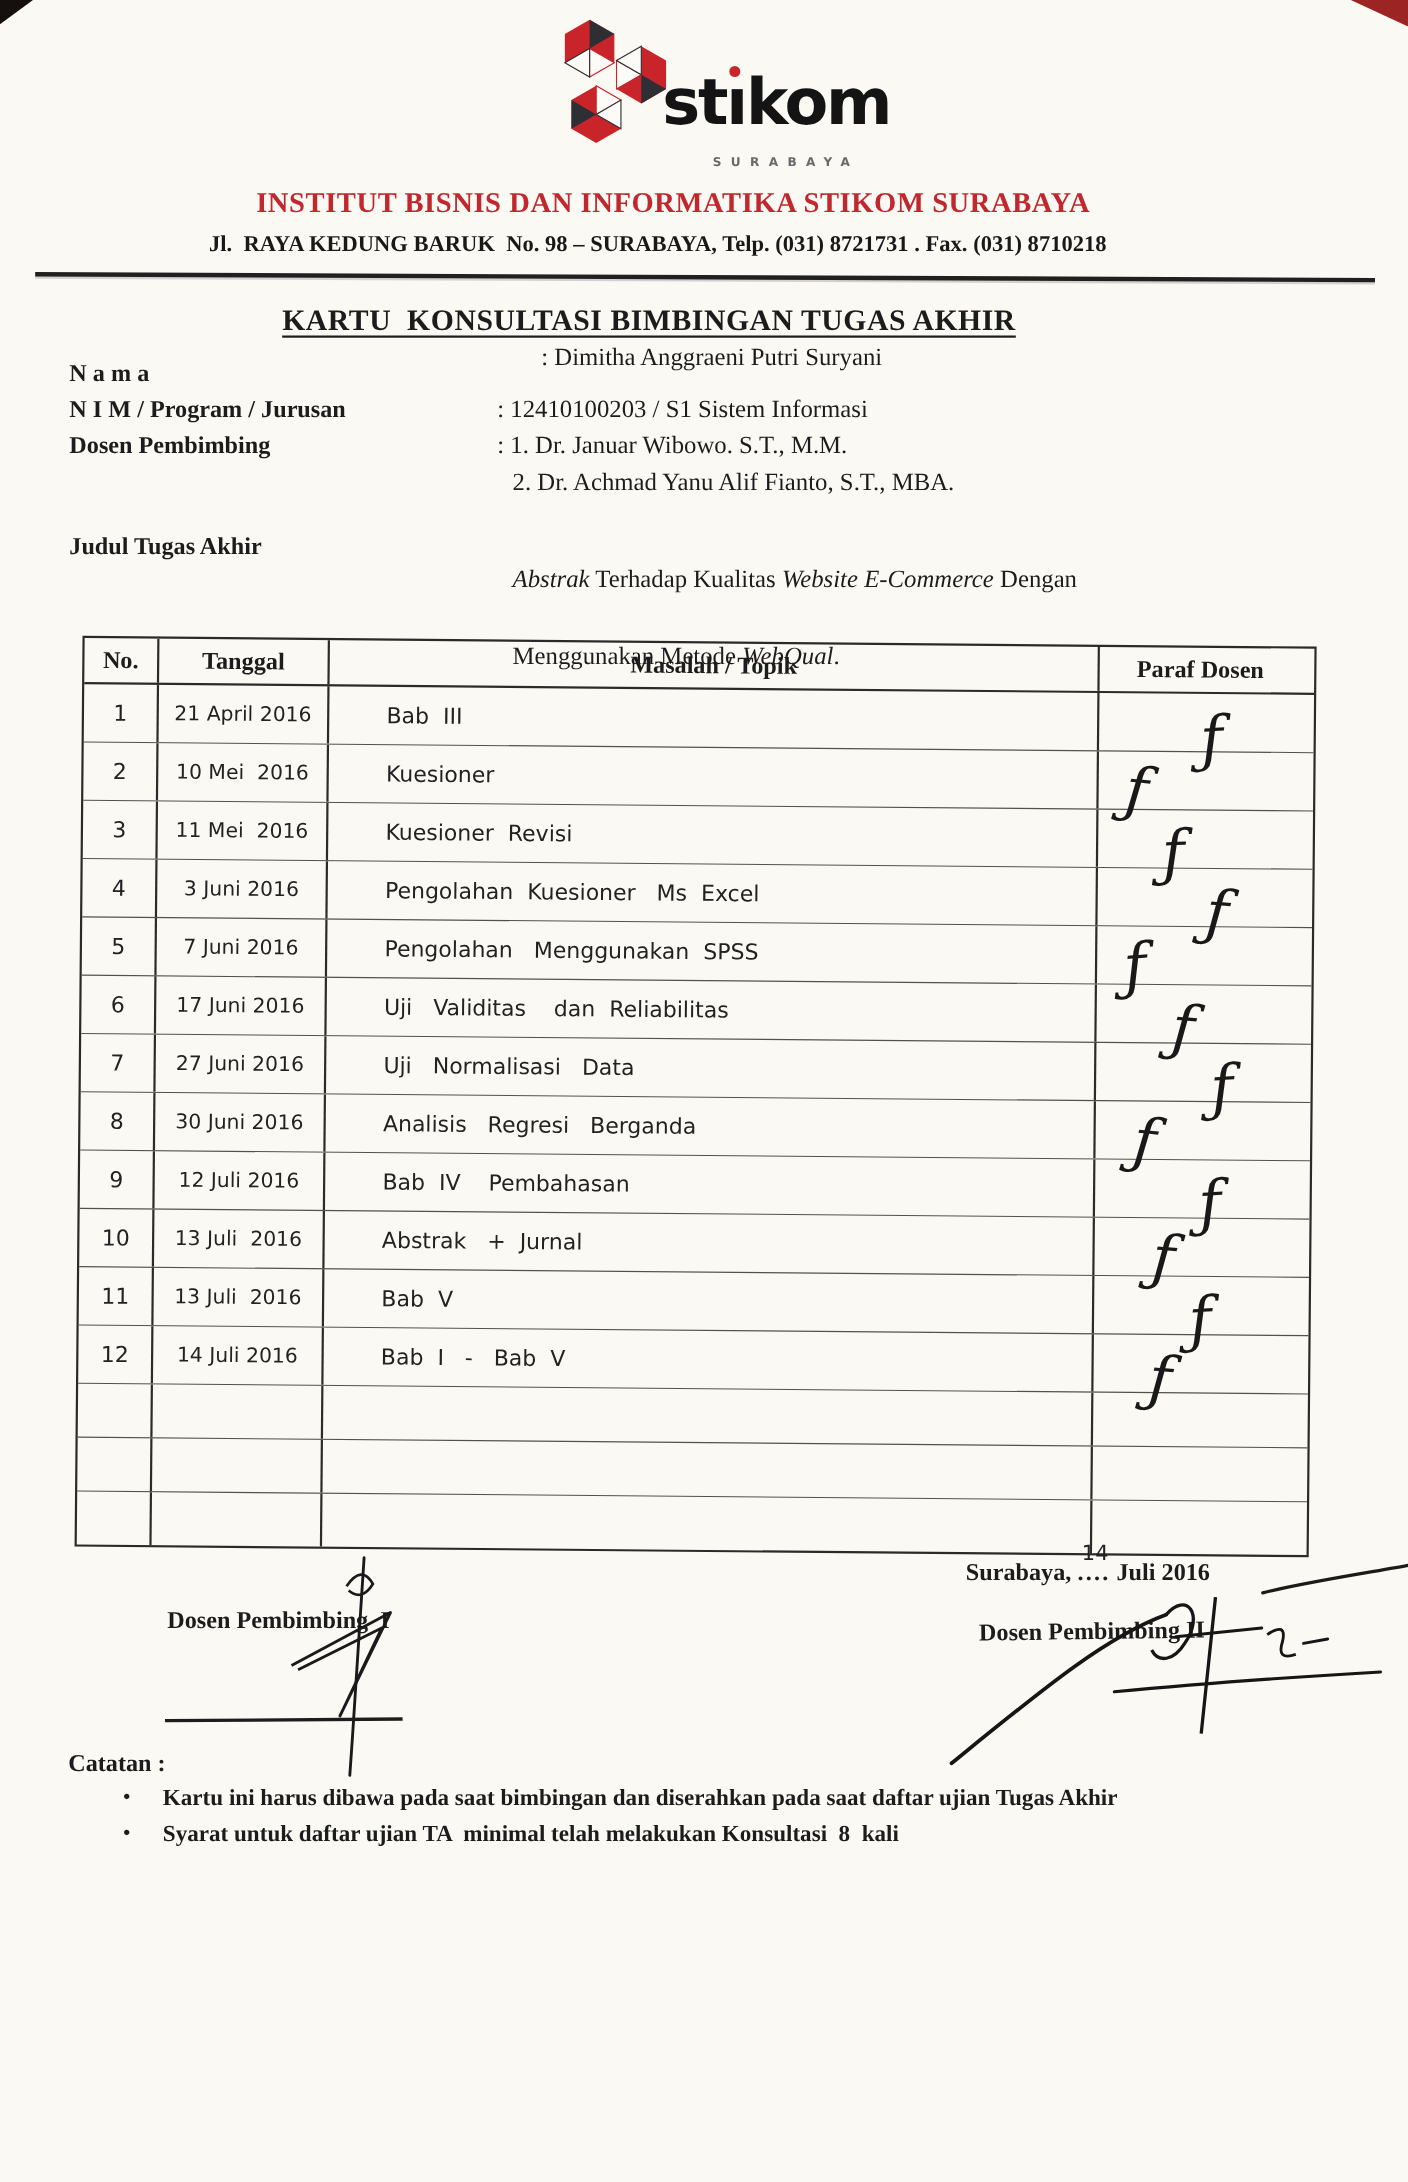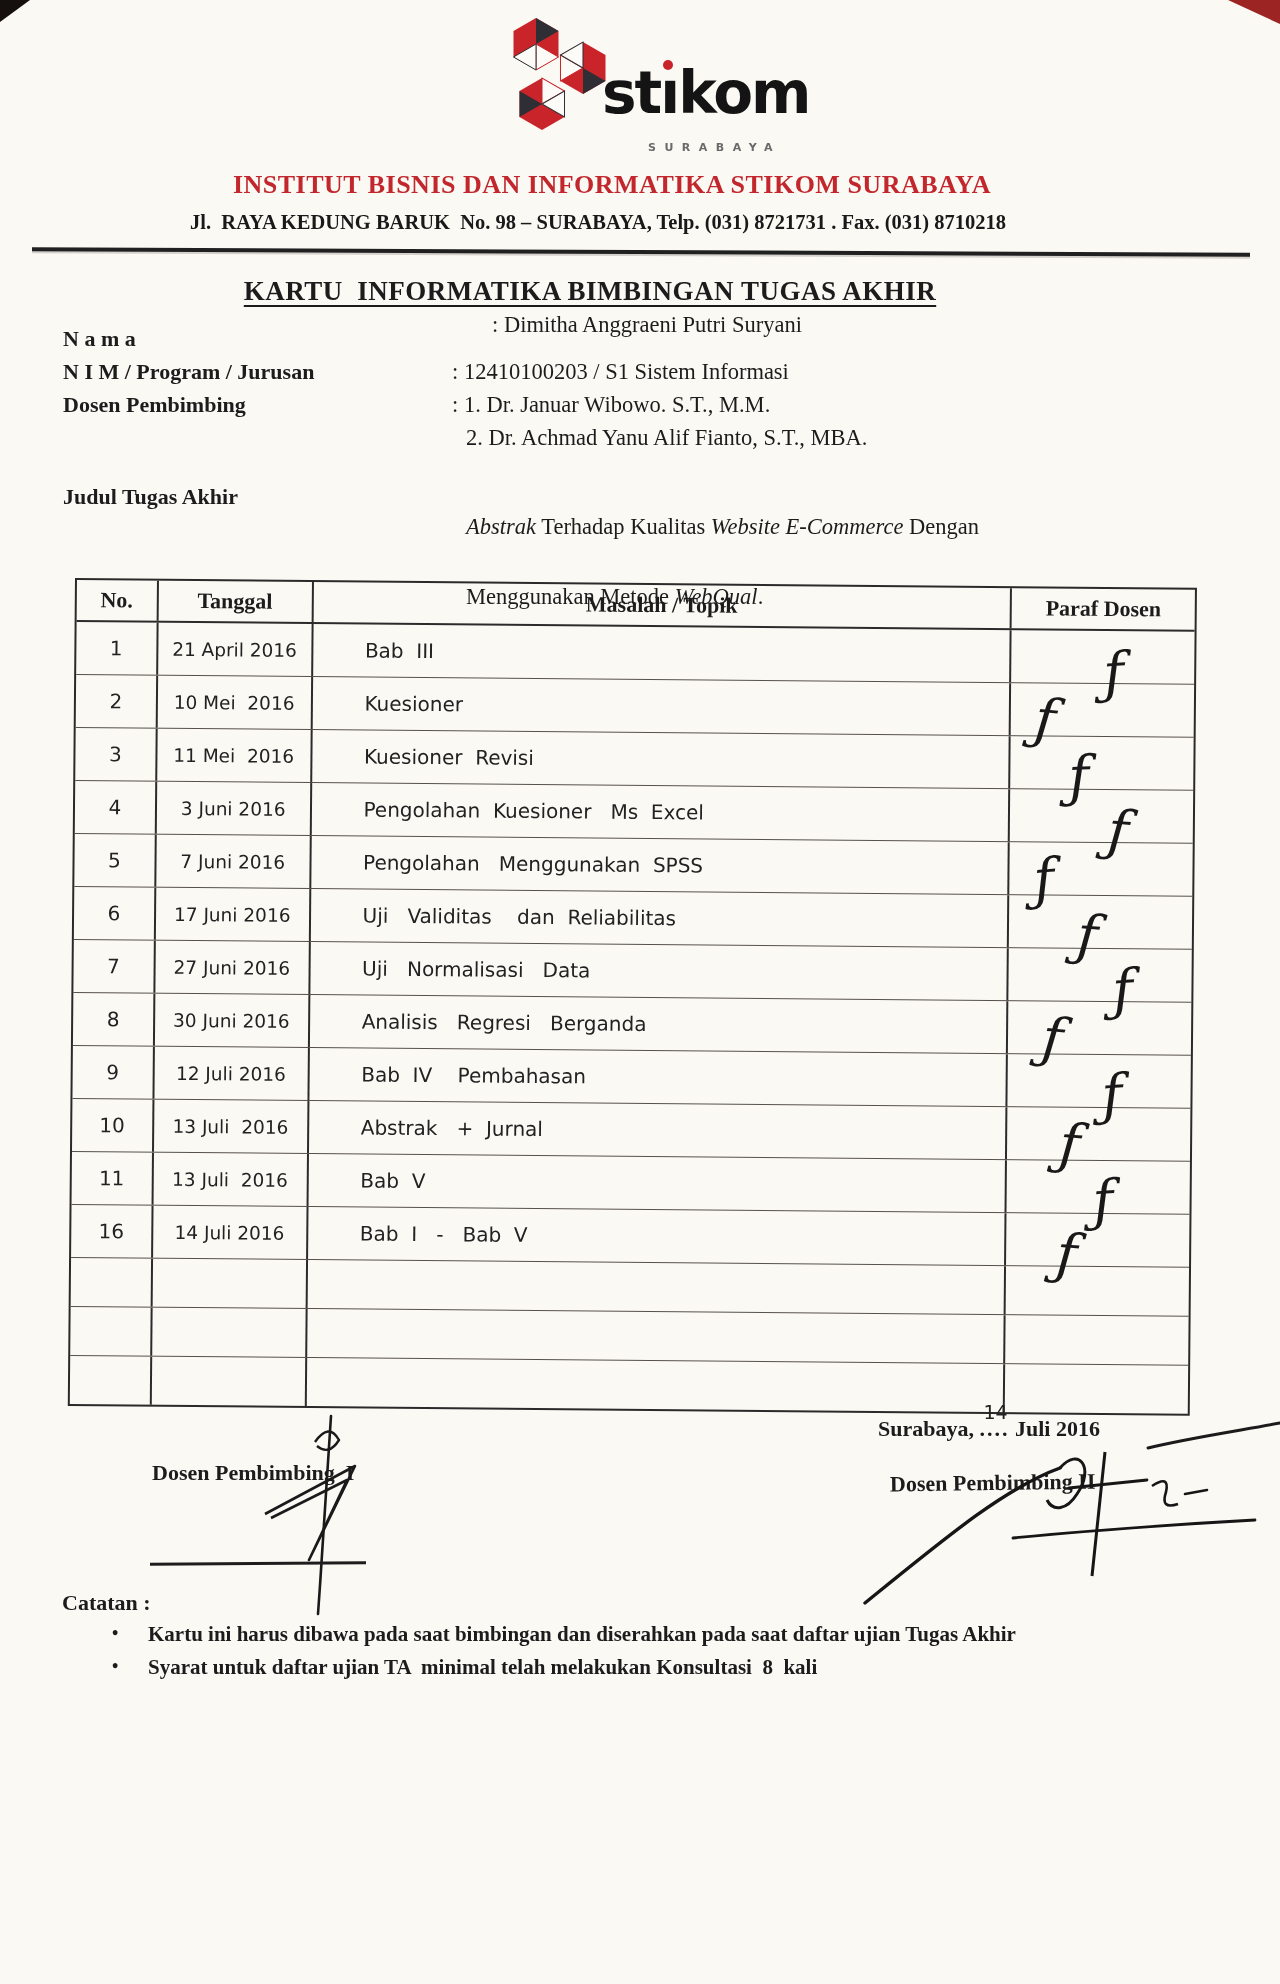--- a/index.html
+++ b/index.html
@@ -45,21 +45,21 @@
   .ctable{left:75px;top:578px;width:1118px;border:2.5px solid #2a2a2a;
     transform:rotate(0.5deg);transform-origin:top left;box-sizing:content-box;background:transparent;}
   .t-head{display:flex;height:40px;border-bottom:2px solid #2b2b2b;}
   .h-cell{display:flex;align-items:center;justify-content:center;
     font-weight:700;font-size:22px;border-right:2px solid #2b2b2b;box-sizing:border-box;}
   .t-row{display:flex;height:52px;border-bottom:1.5px solid #56504a;position:relative;}
   .t-row.empty{height:48px;}
   .t-row:last-child{border-bottom:none;}
   .cell{display:flex;align-items:center;border-right:2px solid #2b2b2b;
     box-sizing:border-box;white-space:pre;overflow:visible;}
-  .c-no{width:82px;justify-content:center;text-align:right;}
+  .c-no{width:68px;justify-content:center;text-align:right;}
   .c-tgl{width:155px;justify-content:center;}
   .c-topik{width:700px;padding-left:52px;}
   .c-paraf{width:183px;border-right:none;position:relative;}
   .t-row .c-no{font-size:20px;}
   .t-row .c-tgl{font-size:18.5px;}
   .t-row .c-topik{font-size:20px;}
   .paraf-mark{position:absolute;font-family:"DejaVu Serif",serif;font-style:italic;
     font-size:56px;line-height:1;color:#191919;z-index:3;}
   .p0{left:92px;top:14px;transform:rotate(-4deg);}
   .p1{left:24px;top:8px;transform:rotate(5deg);}
@@ -117,21 +117,21 @@
       <polygon points="0,0 0,26 -22.5,13" fill="#fdfbf7" stroke="#2e2e34" stroke-width="1"></polygon>
     </g>
   </svg>
   <div class="abs logo-word"><span>st</span><span class="i-wrap"><span>ı</span><span class="i-dot"></span></span><span>kom</span></div>
   <div class="abs logo-sub">SURABAYA</div>
 
   <div class="abs institution">INSTITUT BISNIS DAN INFORMATIKA STIKOM SURABAYA</div>
   <div class="abs address pre">Jl.  RAYA KEDUNG BARUK  No. 98 – SURABAYA, Telp. (031) 8721731 . Fax. (031) 8710218</div>
   <div class="abs rule"></div>
 
-  <div class="abs doc-title pre">KARTU  INFORMATIKA BIMBINGAN TUGAS AKHIR</div>
+  <div class="abs doc-title pre">KARTU  KONSULTASI BIMBINGAN TUGAS AKHIR</div>
 
   <div class="abs f-label" style="top:326px;">N a m a</div>
   <div class="abs f-label" style="top:359px;">N I M / Program / Jurusan</div>
   <div class="abs f-label" style="top:392px;">Dosen Pembimbing</div>
   <div class="abs f-label" style="top:484px;">Judul Tugas Akhir</div>
 
   <div class="abs f-value" style="top:312px;margin-left:40px;">: Dimitha Anggraeni Putri Suryani</div>
   <div class="abs f-value" style="top:359px;">: 12410100203 / S1 Sistem Informasi</div>
   <div class="abs f-value" style="top:392px;">: 1. Dr. Januar Wibowo. S.T., M.M.</div>
   <div class="abs f-value" style="top:425px;left:466px;">2. Dr. Achmad Yanu Alif Fianto, S.T., MBA.</div>
@@ -207,21 +207,21 @@
           <div class="cell c-topik hand">Abstrak   +  Jurnal</div>
           <div class="cell c-paraf"><span class="paraf-mark p9">ƒ</span></div>
         </div>
         <div class="t-row">
           <div class="cell c-no hand">11</div>
           <div class="cell c-tgl hand">13 Juli  2016</div>
           <div class="cell c-topik hand">Bab  V</div>
           <div class="cell c-paraf"><span class="paraf-mark p10">ƒ</span></div>
         </div>
         <div class="t-row">
-          <div class="cell c-no hand">16</div>
+          <div class="cell c-no hand">12</div>
           <div class="cell c-tgl hand">14 Juli 2016</div>
           <div class="cell c-topik hand">Bab  I   -   Bab  V</div>
           <div class="cell c-paraf"><span class="paraf-mark p11">ƒ</span></div>
         </div>
         <div class="t-row empty">
           <div class="cell c-no"></div>
           <div class="cell c-tgl"></div>
           <div class="cell c-topik"></div>
           <div class="cell c-paraf"></div>
         </div>

